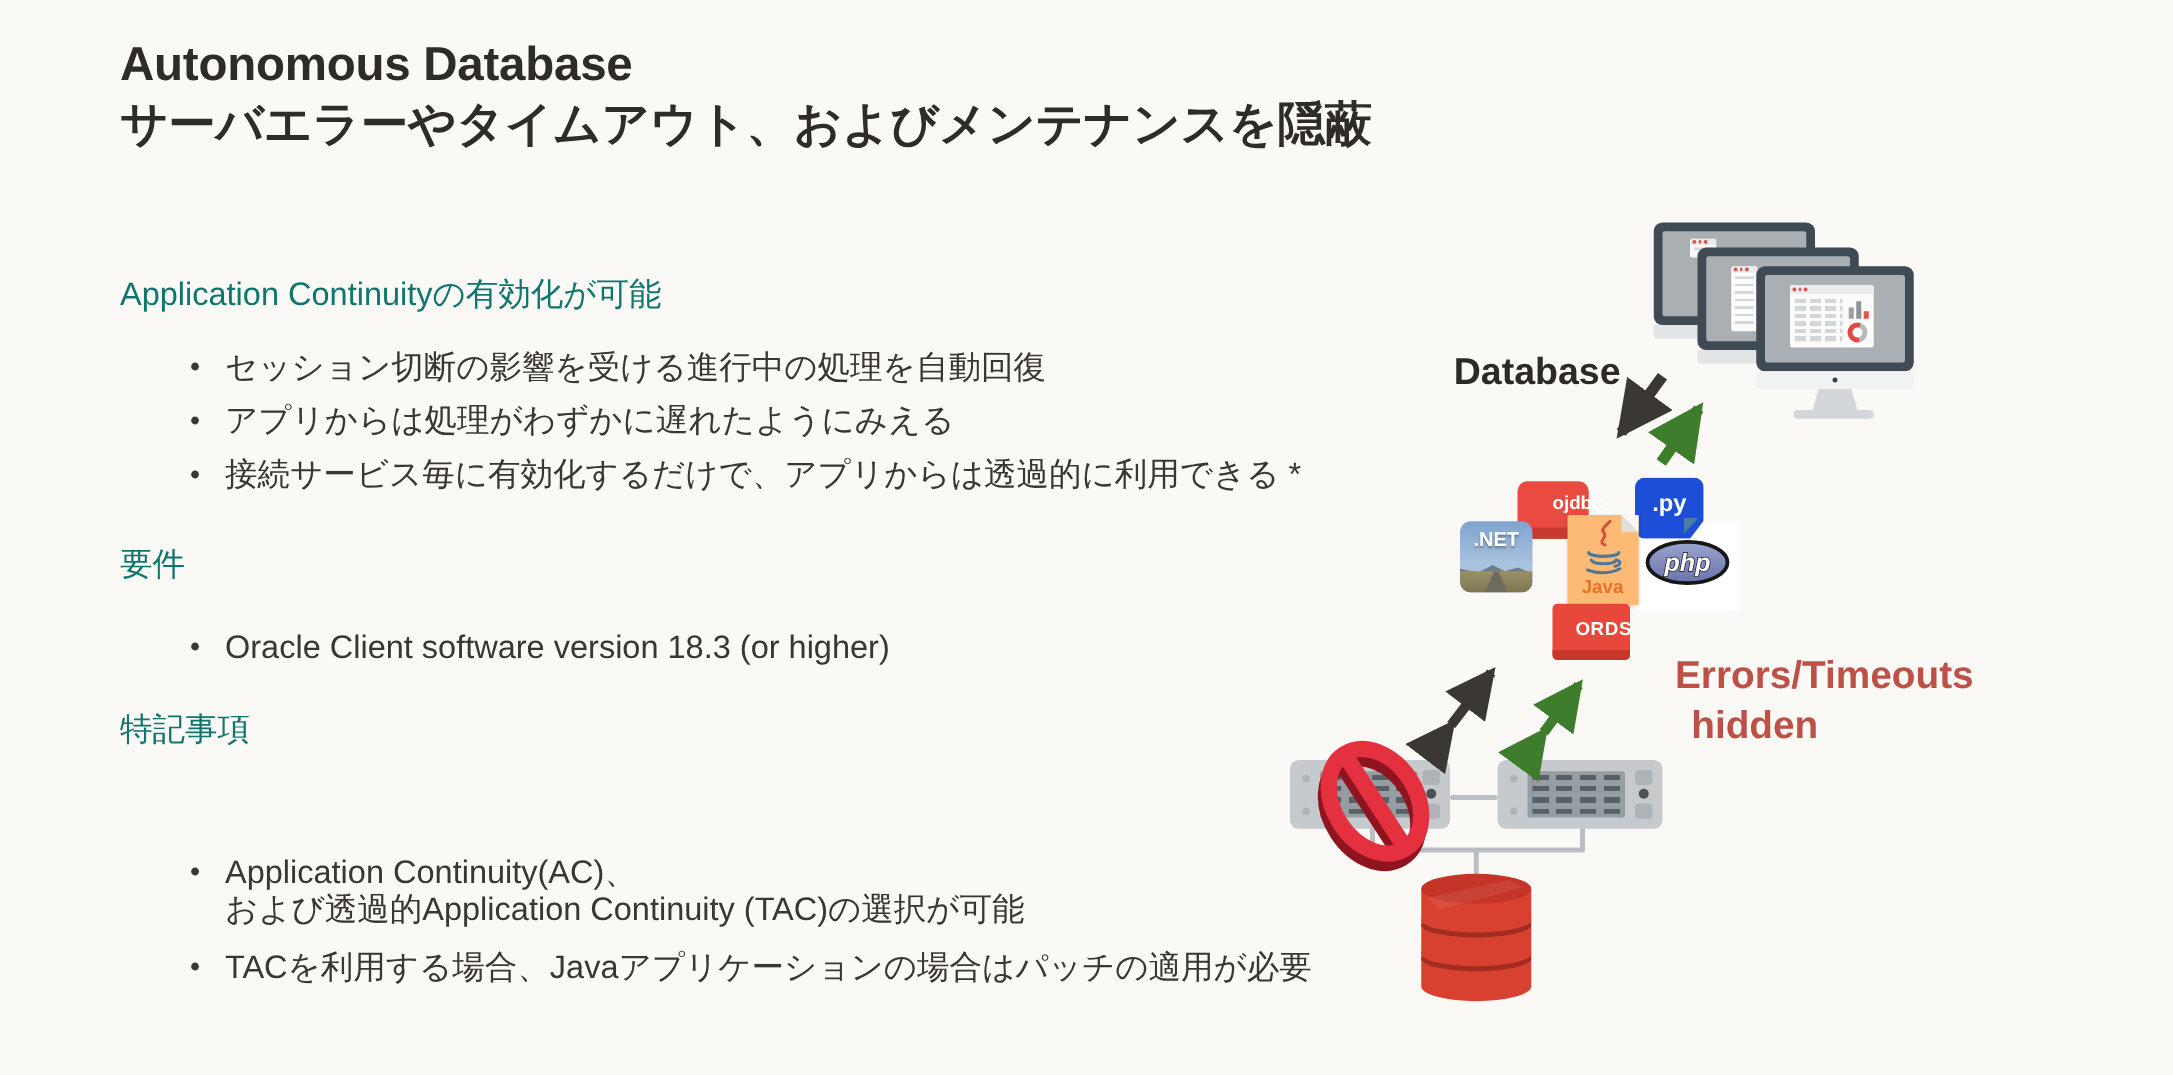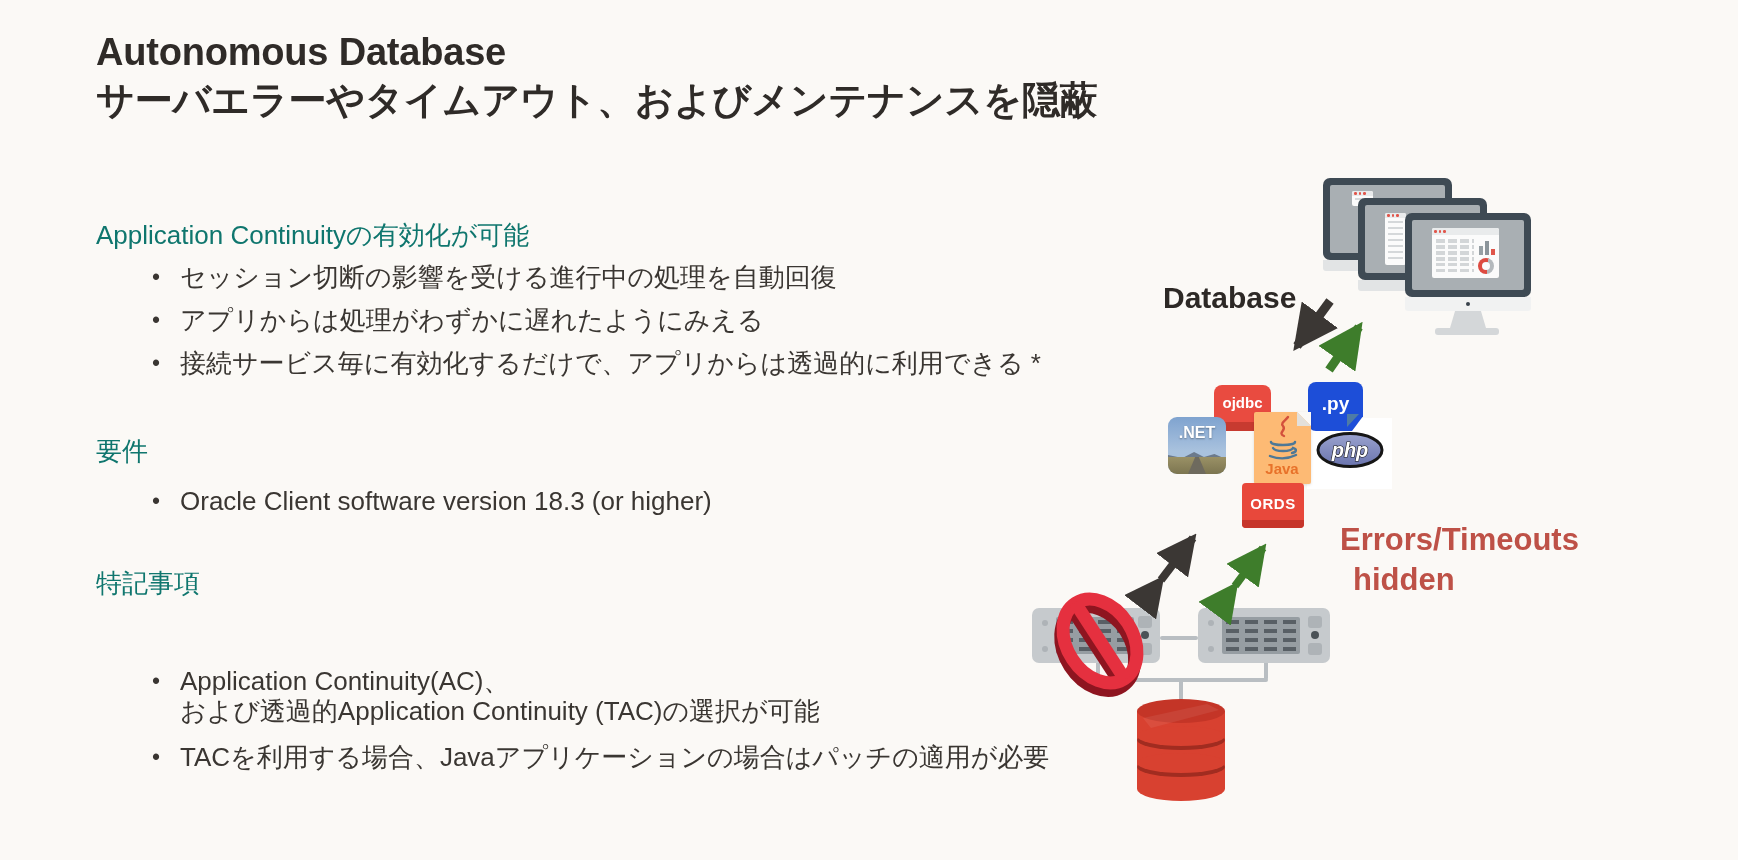--- a/index.html
+++ b/index.html
@@ -7,21 +7,21 @@
     width:1738px;height:860px;position:relative;overflow:hidden;
     background:#FBF9F6;
     font-family:"Liberation Sans","DejaVu Sans",sans-serif;
     color:#3A3632;
   }
   .abs{position:absolute;}
 
   
   .slide-title{left:96px;top:28px;font-size:38px;line-height:48px;font-weight:bold;color:#2F2B28;letter-spacing:-.2px;}
   .sec-heading{font-size:26px;line-height:34px;color:#0f766e;}
-  .bullet{font-size:26px;line-height:34px;color:#3A3632;padding-left:84px;}
+  .bullet{font-size:26px;line-height:34px;color:#3A3632;padding-left:84px;margin-top:16px;}
   .bullet::before{content:"•";position:absolute;left:56px;font-size:23px;color:#3A3632;}
   .bullet.cont::before{content:"";}
   .textcol{left:96px;top:0;width:900px;height:860px;}
   .textcol>div{position:absolute;left:0;white-space:nowrap;}
 
   
   .monitor-frame{position:absolute;background:#3E4A54;border-radius:7px;}
   .monitor-screen{position:absolute;left:7px;top:7px;right:7px;bottom:7px;background:#A9AFB3;border-radius:2px;}
   .chin{position:absolute;background:#E2E4E5;border-radius:0 0 3px 3px;}
   .miniwin{position:absolute;background:#FBFBFB;border-radius:2px;overflow:hidden;}
@@ -43,21 +43,21 @@
 
   
   .request-label{left:1163px;top:281px;font-size:30px;font-weight:bold;color:#2D2926;}
   .errors-label{left:1340px;top:520px;font-size:31px;font-weight:bold;color:#BE5147;line-height:40px;}
   .errors-label .l2{padding-left:13px;}
 
   
   .tile{position:absolute;border-radius:8px;color:#fff;}
   .tile-ojdbc{left:1214px;top:385px;width:57px;height:46px;background:#E94B40;}
   .tile-ojdbc .strip{position:absolute;bottom:0;left:0;right:0;height:9px;background:#C73A30;border-radius:0 0 8px 8px;}
-  .tile-ojdbc .lbl{position:absolute;top:9px;width:100%;text-align:center;font-size:15px;font-weight:bold;}
+  .tile-ojdbc .lbl{position:absolute;top:9px;width:100%;text-align:right;font-size:15px;font-weight:bold;padding-left:11px;}
   .tile-py{left:1308px;top:382px;width:55px;height:49px;background:#1d4ed8;
     clip-path:polygon(0 0,100% 0,100% 70%,80% 100%,0 100%);}
   .tile-py .lbl{position:absolute;top:11px;left:0;width:100%;text-align:center;font-size:19px;font-weight:bold;}
   .tile-py-flap{left:1347px;top:414px;width:12px;height:13px;background:#4E7BA6;
     clip-path:polygon(0 100%,100% 0,0 0);position:absolute;}
   .tile-net{left:1168px;top:417px;width:58px;height:57px;border-radius:9px;overflow:hidden;position:absolute;
     background:linear-gradient(#7FA3CF,#A9C2DE 60%);}
   .tile-net .mount{position:absolute;bottom:13px;width:100%;height:10px;background:#6C7A8C;
     clip-path:polygon(0 100%,0 40%,25% 70%,45% 10%,62% 60%,80% 30%,100% 80%,100% 100%);}
   .tile-net .ground{position:absolute;bottom:0;width:100%;height:17px;background:linear-gradient(#9A9166,#7C7550);}
@@ -68,21 +68,21 @@
   .java-doc{left:1254px;top:412px;width:57px;height:72px;background:#fdba74;border-radius:2px;position:absolute;
     box-shadow:0 1px 3px rgba(0,0,0,.12);}
   .java-doc .cut{position:absolute;top:0;right:0;width:14px;height:14px;background:#FBF9F6;
     clip-path:polygon(0 0,100% 0,100% 100%);}
   .java-doc .flap{position:absolute;top:0;right:0;width:14px;height:14px;background:#E3E0DB;
     clip-path:polygon(0 0,0 100%,100% 100%);}
   .php-card{left:1307px;top:418px;width:85px;height:71px;background:#FFFFFF;position:absolute;}
   .tile-ords{left:1242px;top:483px;width:62px;height:45px;background:#E8483B;border-radius:4px;position:absolute;}
   .tile-ords .strip{position:absolute;bottom:0;left:0;right:0;height:8px;background:#C6362B;border-radius:0 0 4px 4px;}
   .tile-ords .lbl{position:absolute;top:12px;width:100%;text-align:center;font-size:15px;font-weight:800;
-    letter-spacing:.5px;color:#fff;}
+    letter-spacing:.5px;color:#fff;padding-left:10px;}
 
   
   .server{position:absolute;background:#C6CACD;border-radius:7px;height:55px;}
   .server .panel{position:absolute;left:24px;top:9px;width:78px;height:37px;background:#969DA2;border-radius:2px;}
   .server .grid{position:absolute;left:4px;top:3px;width:70px;height:31px;
     background-image:
       repeating-linear-gradient(to bottom,transparent 0 4px,#969DA2 4px 9px),
       repeating-linear-gradient(to right,#585F65 0 13px,transparent 13px 19px);}
   .server .screw{position:absolute;width:6px;height:6px;border-radius:50%;background:#AEB3B7;left:10px;}
   .server .btn{position:absolute;width:14px;height:12px;border-radius:3px;background:#AEB3B7;}

